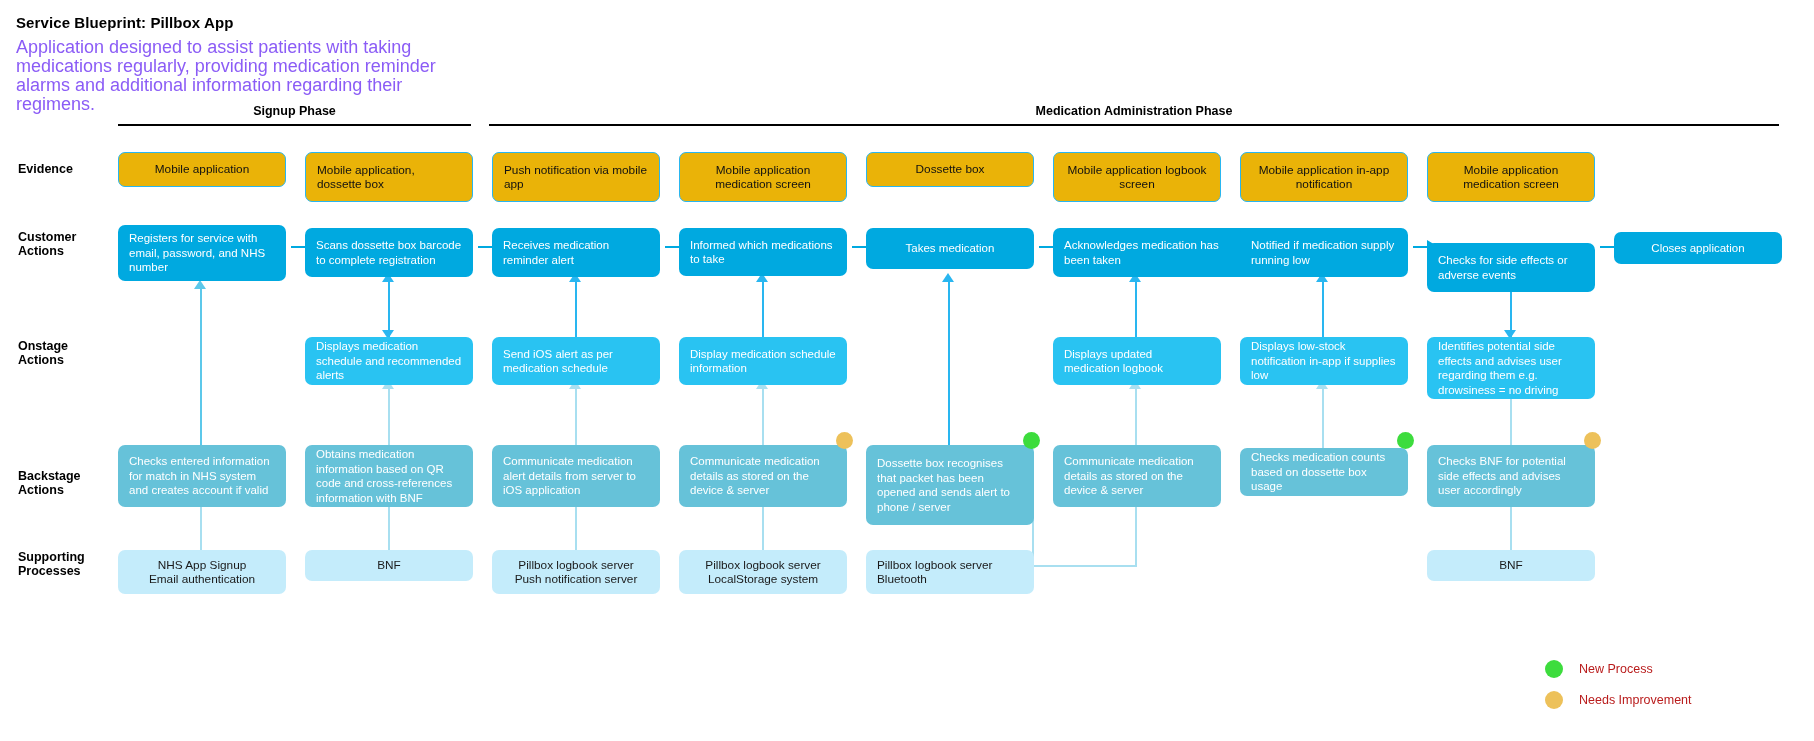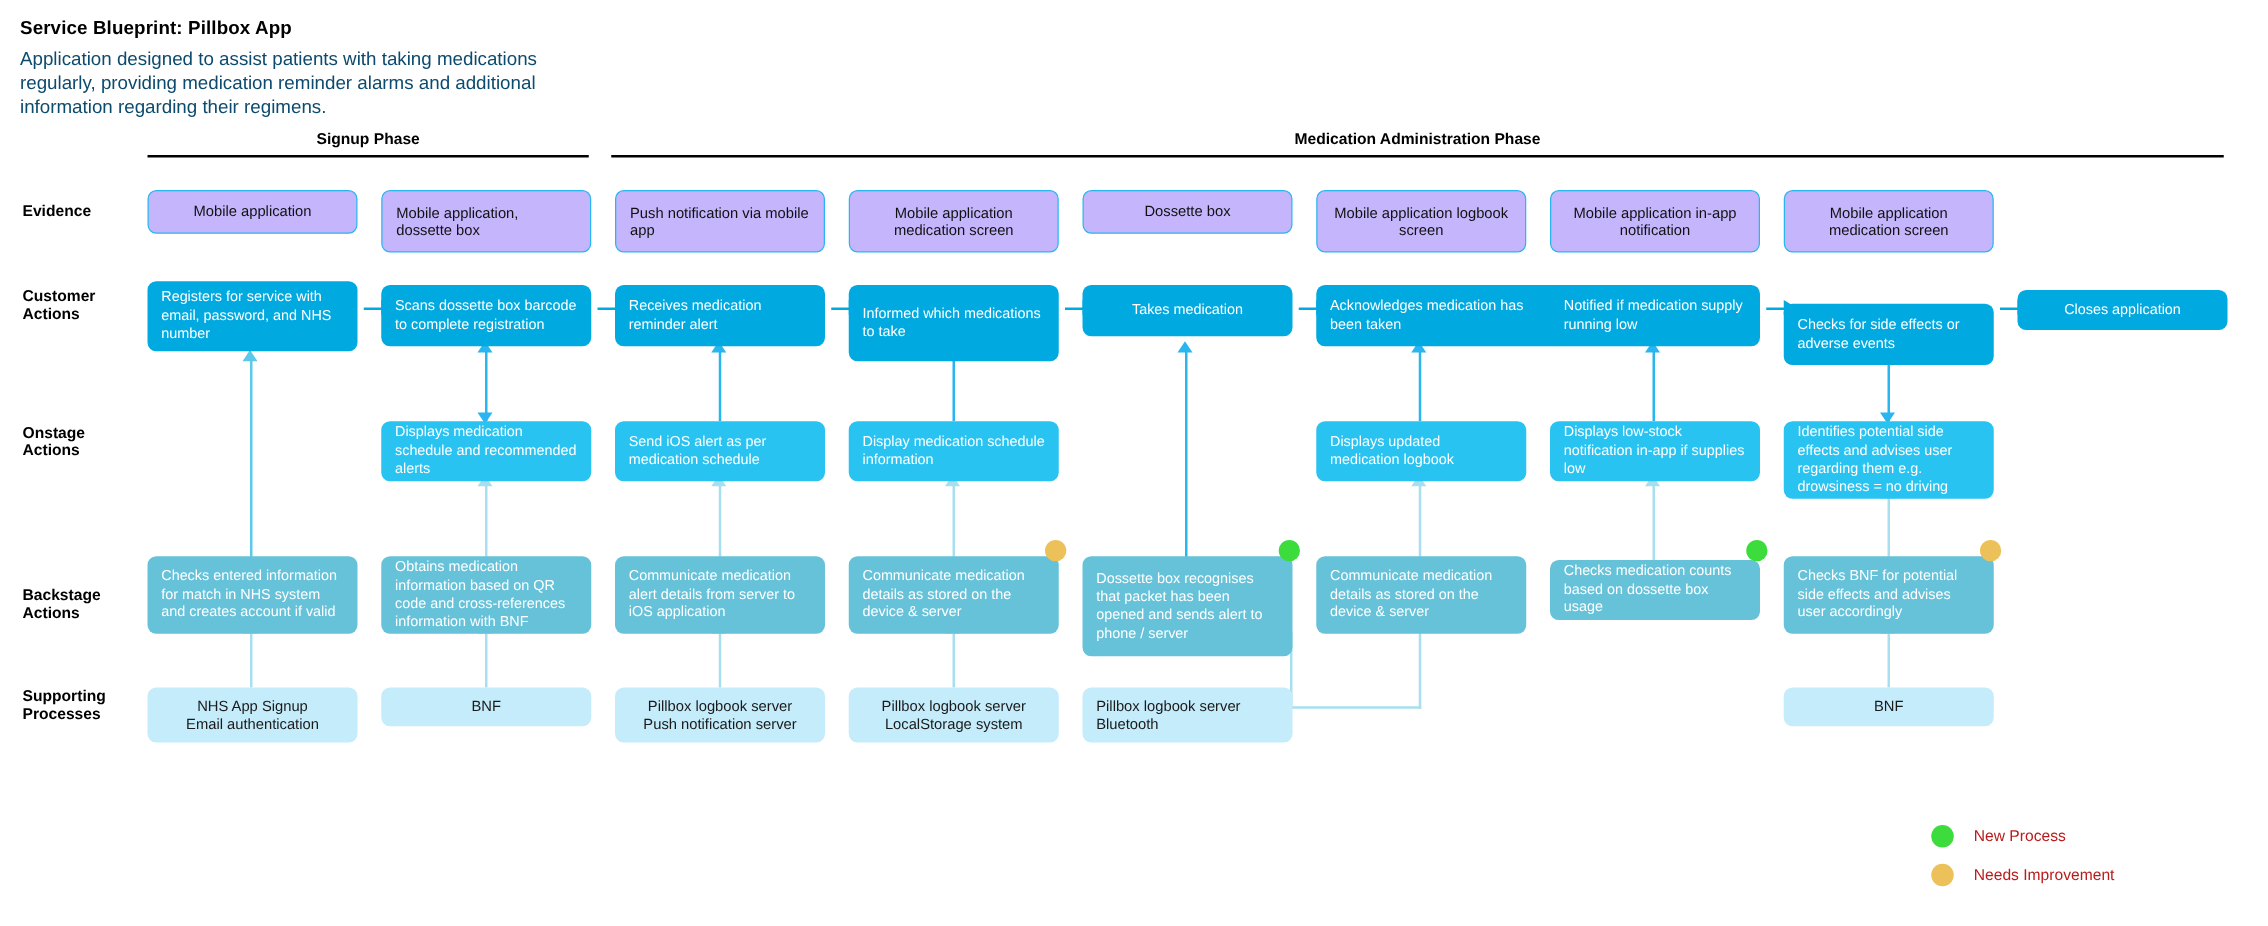--- a/index.html
+++ b/index.html
@@ -17,21 +17,21 @@
 
   
   .title {
     position: absolute; left: 16px; top: 14px;
     font-size: 15px; font-weight: bold; color: #000;
     letter-spacing: 0.1px;
   }
   .subtitle {
     position: absolute; left: 16px; top: 38px;
     width: 430px;
-    font-size: 15px; line-height: 19px; color: #0c4a6e;
+    font-size: 18px; line-height: 19px; color: #8b5cf6;
   }
 
   
   .phase {
     position: absolute;
     text-align: center;
   }
   .phase-label {
     font-size: 12.5px; font-weight: bold; color: #000;
     margin-bottom: 6px; white-space: nowrap;
@@ -51,21 +51,21 @@
     border-radius: 7px;
     font-size: 11.5px;
     line-height: 14.5px;
     padding: 9px 11px;
     display: flex;
     align-items: center;
   }
   .card span { display: block; width: 100%; }
 
   .evidence {
-    background: #c4b5fd;
+    background: #eab308;
     border: 1.3px solid #29b6f0;
     color: #111;
     font-size: 11.8px;
   }
   .evidence.center span { text-align: center; }
 
   .customer {
     background: #00a9e0;
     color: #ffffff;
   }
@@ -260,21 +260,21 @@
 
   <div class="card customer" style="left:118px; top:225px; width:168px; height:56px;">
     <span>Registers for service with email, password, and NHS number</span>
   </div>
   <div class="card customer" style="left:492px; top:228px; width:168px; height:49px;">
     <span>Receives medication reminder alert</span>
   </div>
   <div class="card customer" style="left:305px; top:228px; width:168px; height:49px;">
     <span>Scans dossette box barcode to complete registration</span>
   </div>
-  <div class="card customer" style="left:679px; top:228px; width:168px; height:61px;">
+  <div class="card customer" style="left:679px; top:228px; width:168px; height:48px;">
     <span>Informed which medications to take</span>
   </div>
   <div class="card customer center" style="left:866px; top:228px; width:168px; height:41px;">
     <span>Takes medication</span>
   </div>
   <div class="card customer" style="left:1053px; top:228px; width:200px; height:49px;">
     <span>Acknowledges medication has been taken</span>
   </div>
   <div class="card customer" style="left:1240px; top:228px; width:168px; height:49px;">
     <span>Notified if medication supply running low</span>

